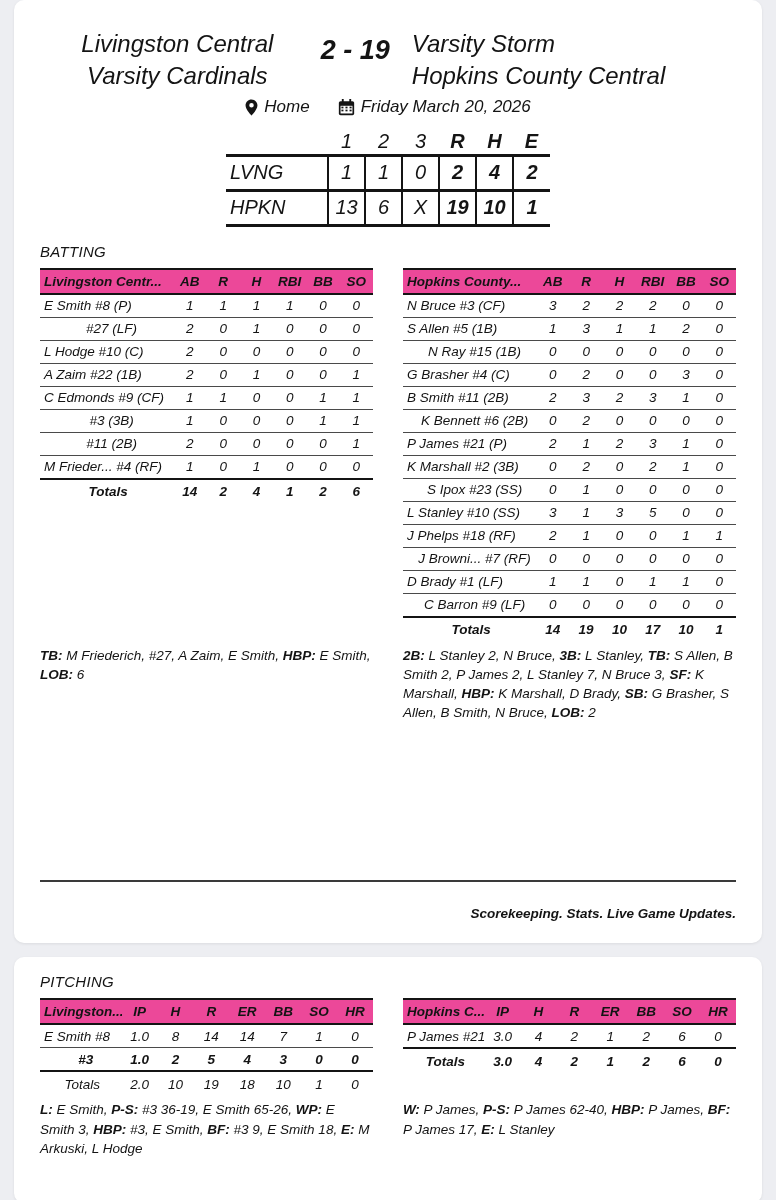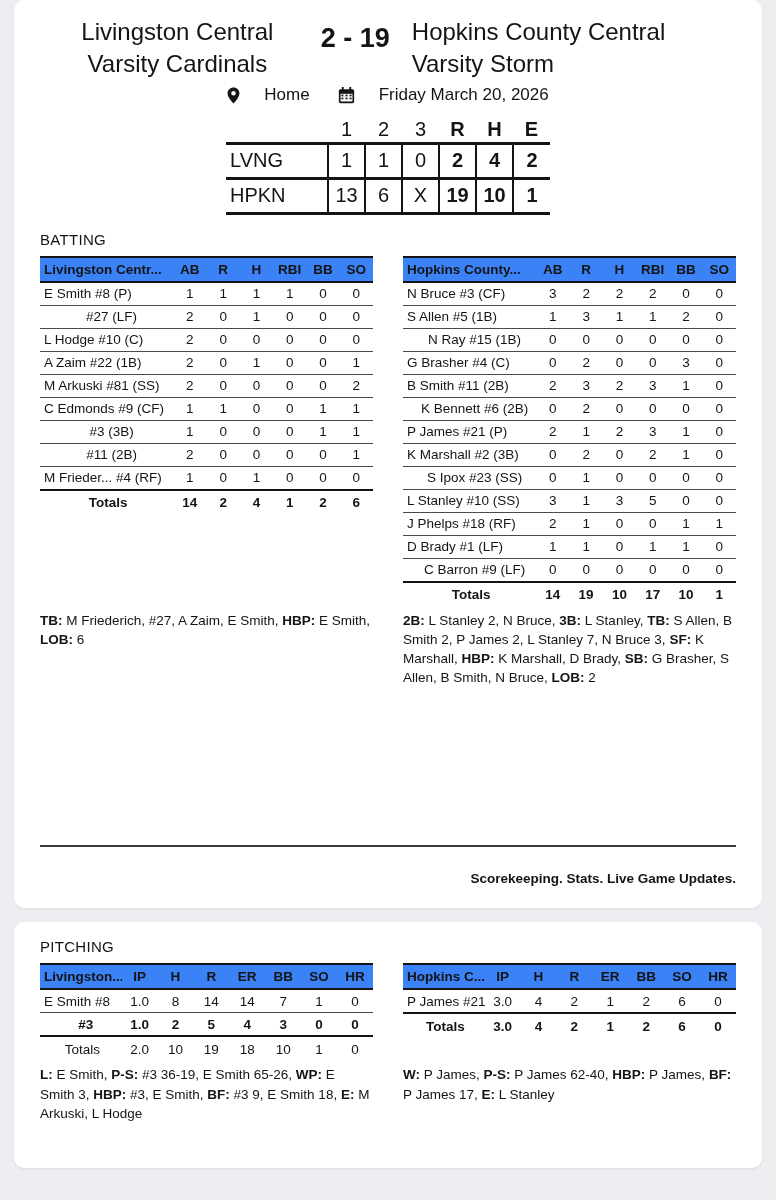--- a/index.html
+++ b/index.html
@@ -7,34 +7,35 @@
   body {
     width:776px; height:1200px; overflow:hidden;
     background:#edeef2;
     font-family:"Liberation Sans", sans-serif;
     color:#141414;
   }
   .card {
     background:#ffffff;
     margin:0 14px;
     border-radius:10px;
-    padding:16px 26px 18px;
+    padding:28px 26px 18px;
     box-shadow:0 1px 3px rgba(0,0,0,0.08);
+    font-style:italic;
   }
   .card + .card { margin-top:14px; }
 
   
   .header-row { display:flex; align-items:flex-start; }
   .team-block { font-size:24px; line-height:1.32; }
   .team-away { flex:1; text-align:center; }
   .team-home { flex:1.18; text-align:left; padding-left:16px; }
   .score-block { font-size:27px; font-weight:bold; padding:7px 6px 0; white-space:nowrap; }
 
   .meta-row { display:flex; justify-content:center; align-items:center; gap:28px; margin-top:6px; font-size:17px; }
-  .meta-item { display:flex; align-items:center; gap:24px; }
+  .meta-item { display:flex; align-items:center; gap:6px; }
   .meta-item svg { display:block; }
 
   
   .linescore-wrap { display:flex; justify-content:center; margin-top:12px; }
   table.linescore { border-collapse:collapse; font-size:20px; }
   .linescore th, .linescore td { font-weight:normal; text-align:center; padding:0; }
   .linescore th.team-cell, .linescore td.team-cell { width:102px; text-align:left; padding-left:4px; }
   .linescore thead th { height:26px; }
   .linescore tbody td { width:37px; height:35px; }
   .linescore thead tr { border-bottom:3px solid #141414; }
@@ -44,21 +45,21 @@
 
   
   .section-title { font-size:15px; letter-spacing:0.3px; margin-top:16px; }
   .cols { display:flex; gap:30px; margin-top:8px; }
   .col { flex:1; min-width:0; }
   .cols.notes-row { margin-top:4px; }
 
   
   table.stat { width:100%; border-collapse:collapse; font-size:13.5px; border-top:2.5px solid #141414; table-layout:fixed; }
   .stat th, .stat td { white-space:nowrap; overflow:hidden; }
-  .stat thead th { background:#3b82f6; font-weight:bold; text-align:center; padding:4px 1px; border-bottom:2.5px solid #141414; }
+  .stat thead th { background:#ec4899; font-weight:bold; text-align:center; padding:4px 1px; border-bottom:2.5px solid #141414; }
   .stat thead th.name-col { text-align:left; padding-left:4px; }
   .stat tbody td { text-align:center; padding:3.5px 1px; border-bottom:1.5px solid #4a4a4a; }
   .stat tbody td.name-col { text-align:left; padding-left:4px; }
   .stat tbody td.name-col.indent { padding-left:11px;text-align:center; }
   .stat tbody tr:last-child td { border-bottom:none; }
   .stat tfoot td { text-align:center; border-top:2.5px solid #141414; padding:4.5px 1px; font-weight:bold; }
   .stat tfoot td.name-col { text-align:center; padding-left:4px; }
   .stat tfoot tr.regular td { font-weight:normal; }
   .stat tbody tr.bold-row td { font-weight:bold; }
   table.stat.batting .name-col { width:40%; }
@@ -79,22 +80,22 @@
 
 <div class="card">
 
   <div class="header-row">
     <div class="team-block team-away">
       <div>Livingston Central</div>
       <div>Varsity Cardinals</div>
     </div>
     <div class="score-block">2 - 19</div>
     <div class="team-block team-home">
+      <div>Varsity Storm</div>
       <div>Hopkins County Central</div>
-      <div>Varsity Storm</div>
     </div>
   </div>
 
   <div class="meta-row">
     <div class="meta-item">
       <span>
         <svg width="13" height="17" viewBox="0 0 24 30">
             <path fill="#141414" d="M12 0C5.9 0 1 4.9 1 11c0 8.2 11 19 11 19s11-10.8 11-19C23 4.9 18.1 0 12 0zm0 15.2a4.2 4.2 0 1 1 0-8.4 4.2 4.2 0 0 1 0 8.4z"></path>
           </svg>
       </span>
@@ -204,29 +205,20 @@
             <tr>
               <td class="name-col">A Zaim #22 (1B)</td>
               <td>2</td>
               <td>0</td>
               <td>1</td>
               <td>0</td>
               <td>0</td>
               <td>1</td>
             </tr>
             <tr>
-              <td class="name-col">M Arkuski #81 (SS)</td>
-              <td>2</td>
-              <td>0</td>
-              <td>0</td>
-              <td>0</td>
-              <td>0</td>
-              <td>2</td>
-            </tr>
-            <tr>
               <td class="name-col">C Edmonds #9 (CF)</td>
               <td>1</td>
               <td>1</td>
               <td>0</td>
               <td>0</td>
               <td>1</td>
               <td>1</td>
             </tr>
             <tr>
               <td class="name-col indent">#3 (3B)</td>
@@ -374,20 +366,29 @@
               <td>0</td>
             </tr>
             <tr>
               <td class="name-col">J Phelps #18 (RF)</td>
               <td>2</td>
               <td>1</td>
               <td>0</td>
               <td>0</td>
               <td>1</td>
               <td>1</td>
+            </tr>
+            <tr>
+              <td class="name-col indent">J Browni... #7 (RF)</td>
+              <td>0</td>
+              <td>0</td>
+              <td>0</td>
+              <td>0</td>
+              <td>0</td>
+              <td>0</td>
             </tr>
             <tr>
               <td class="name-col">D Brady #1 (LF)</td>
               <td>1</td>
               <td>1</td>
               <td>0</td>
               <td>1</td>
               <td>1</td>
               <td>0</td>
             </tr>

